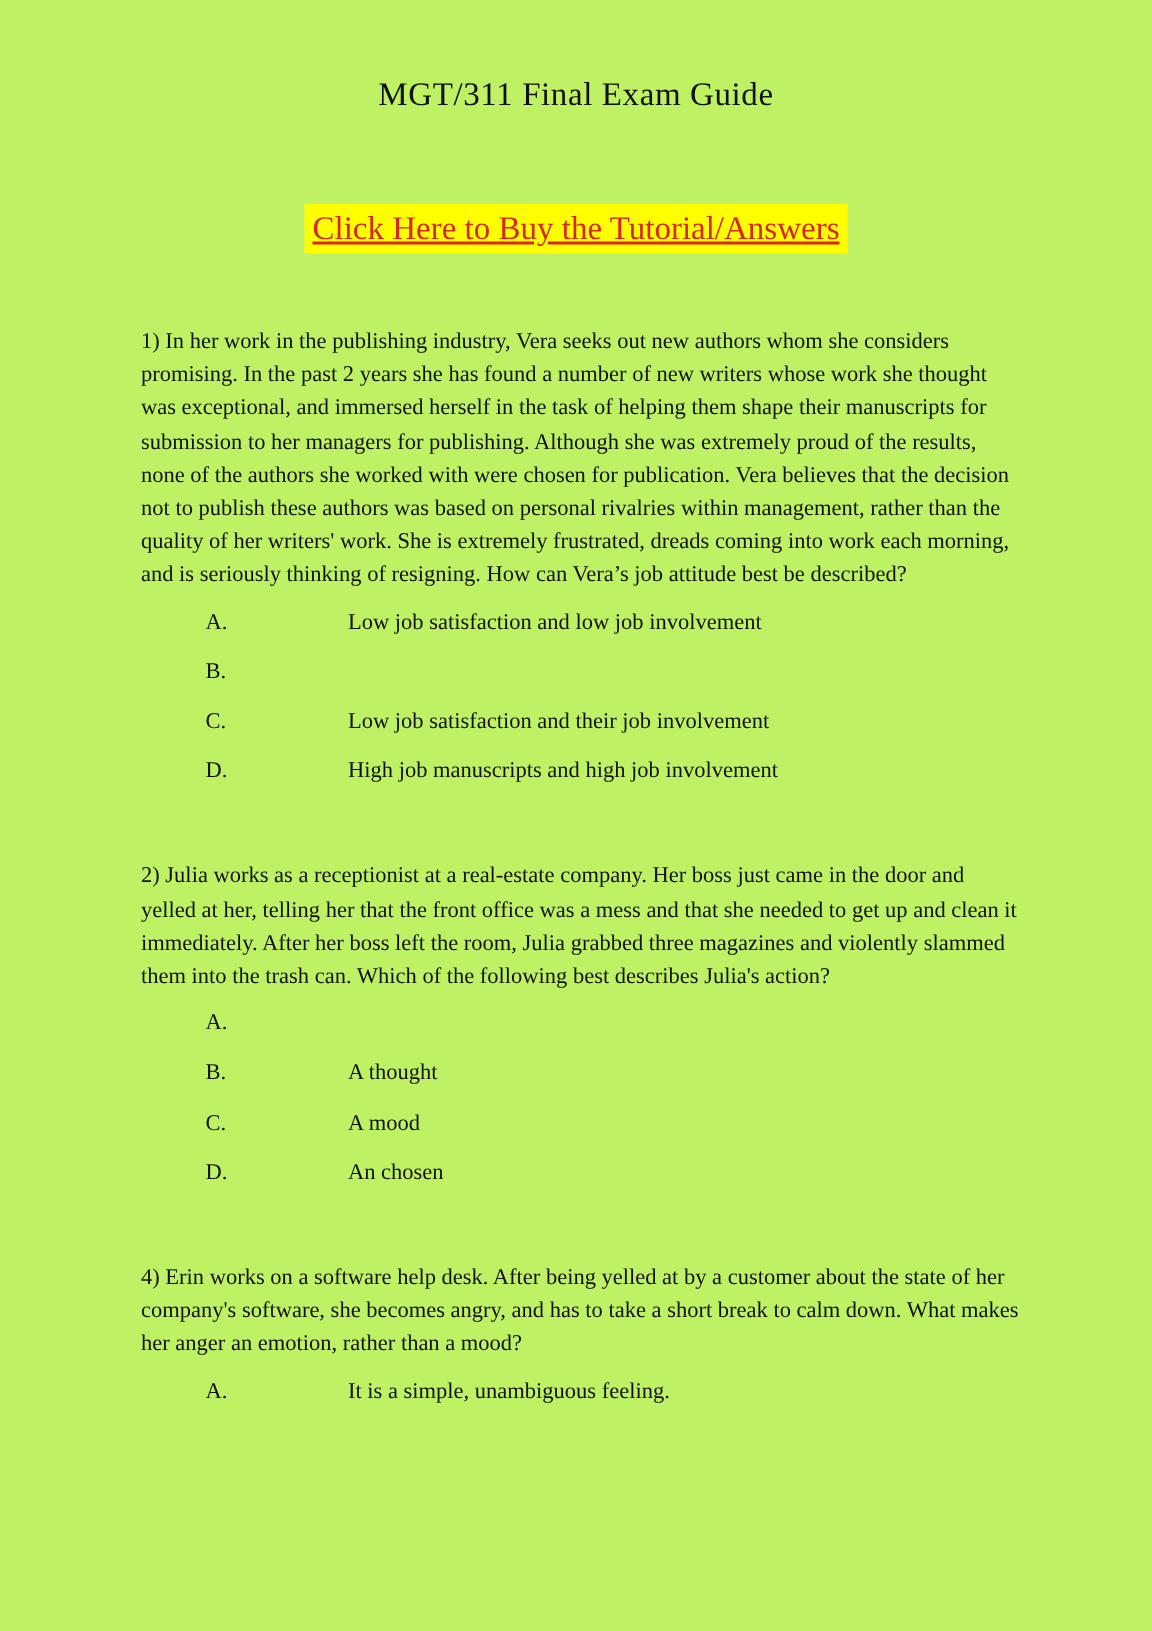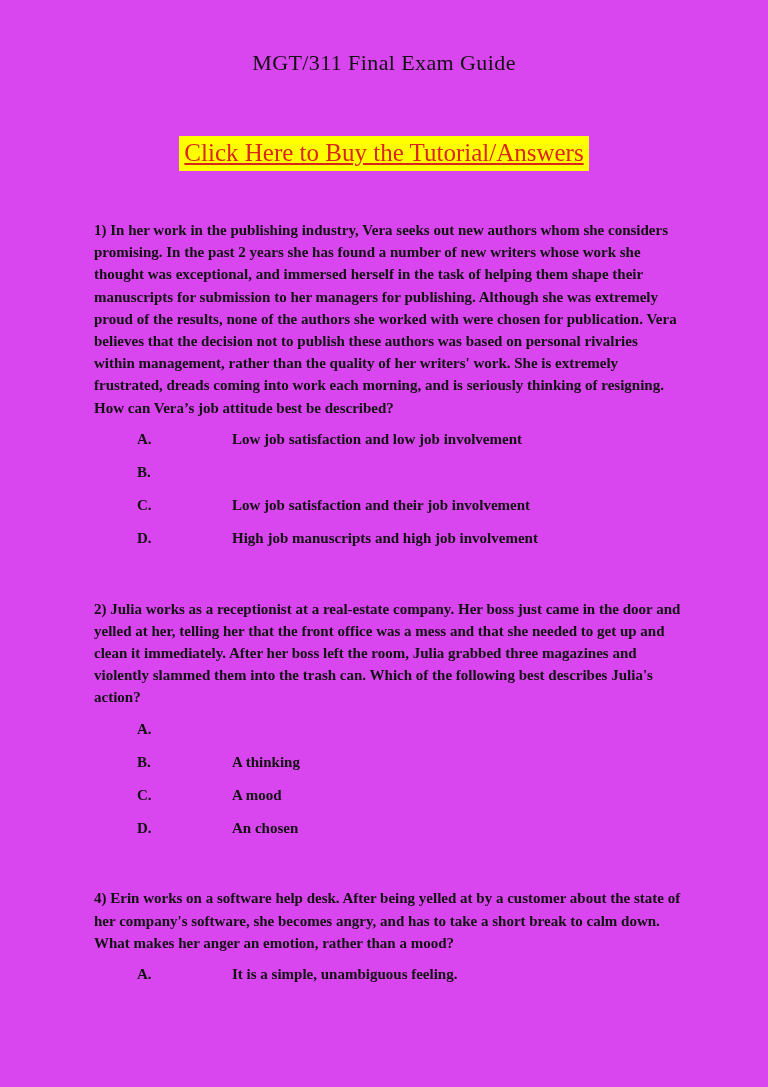--- a/index.html
+++ b/index.html
@@ -4,55 +4,54 @@
 <style>
   html, body {
     margin: 0;
     padding: 0;
     background: #ffffff;
   }
   .page {
     position: relative;
     width: 768px;
     height: 1087px;
-    background: #d946ef;
+    background: #bef264;
     font-family: "Liberation Serif", "DejaVu Serif", serif;
     color: #111111;
     box-sizing: border-box;
     padding-top: 50px;
     overflow: hidden;
   }
   .title {
     margin: 0;
     text-align: center;
     font-size: 22px;
     font-weight: 400;
     letter-spacing: 0.4px;
     color: #111111;
   }
   .link-row {
     text-align: center;
     margin-top: 60px;
   }
   .buy-link {
     display: inline-block;
-    font-size: 25px;
+    font-size: 22px;
     color: #da251c;
     background: #ffff00;
     text-decoration: underline;
     text-decoration-color: #da251c;
     padding: 3px 5px 4px 5px;
     cursor: pointer;
   }
   .content {
     padding: 48px 86px 0 94px;
   }
   .question {
     margin-bottom: 48px;
-    font-weight: bold;
   }
   .q-text {
     margin: 0;
     font-size: 15px;
     line-height: 22.2px;
     color: #111111;
   }
   .options {
     margin-top: 9px;
   }
@@ -106,21 +105,21 @@
     </div>
 
     <div class="question">
       <p class="q-text">2) Julia works as a receptionist at a real-estate company. Her boss just came in the door and yelled at her, telling her that the front office was a mess and that she needed to get up and clean it immediately. After her boss left the room, Julia grabbed three magazines and violently slammed them into the trash can. Which of the following best describes Julia's action?</p>
       <div class="options">
         <div class="option">
           <span class="opt-letter">A.</span>
         </div>
         <div class="option">
           <span class="opt-letter">B.</span>
-          <span class="opt-text">A thinking</span>
+          <span class="opt-text">A thought</span>
         </div>
         <div class="option">
           <span class="opt-letter">C.</span>
           <span class="opt-text">A mood</span>
         </div>
         <div class="option">
           <span class="opt-letter">D.</span>
           <span class="opt-text">An chosen</span>
         </div>
       </div>

